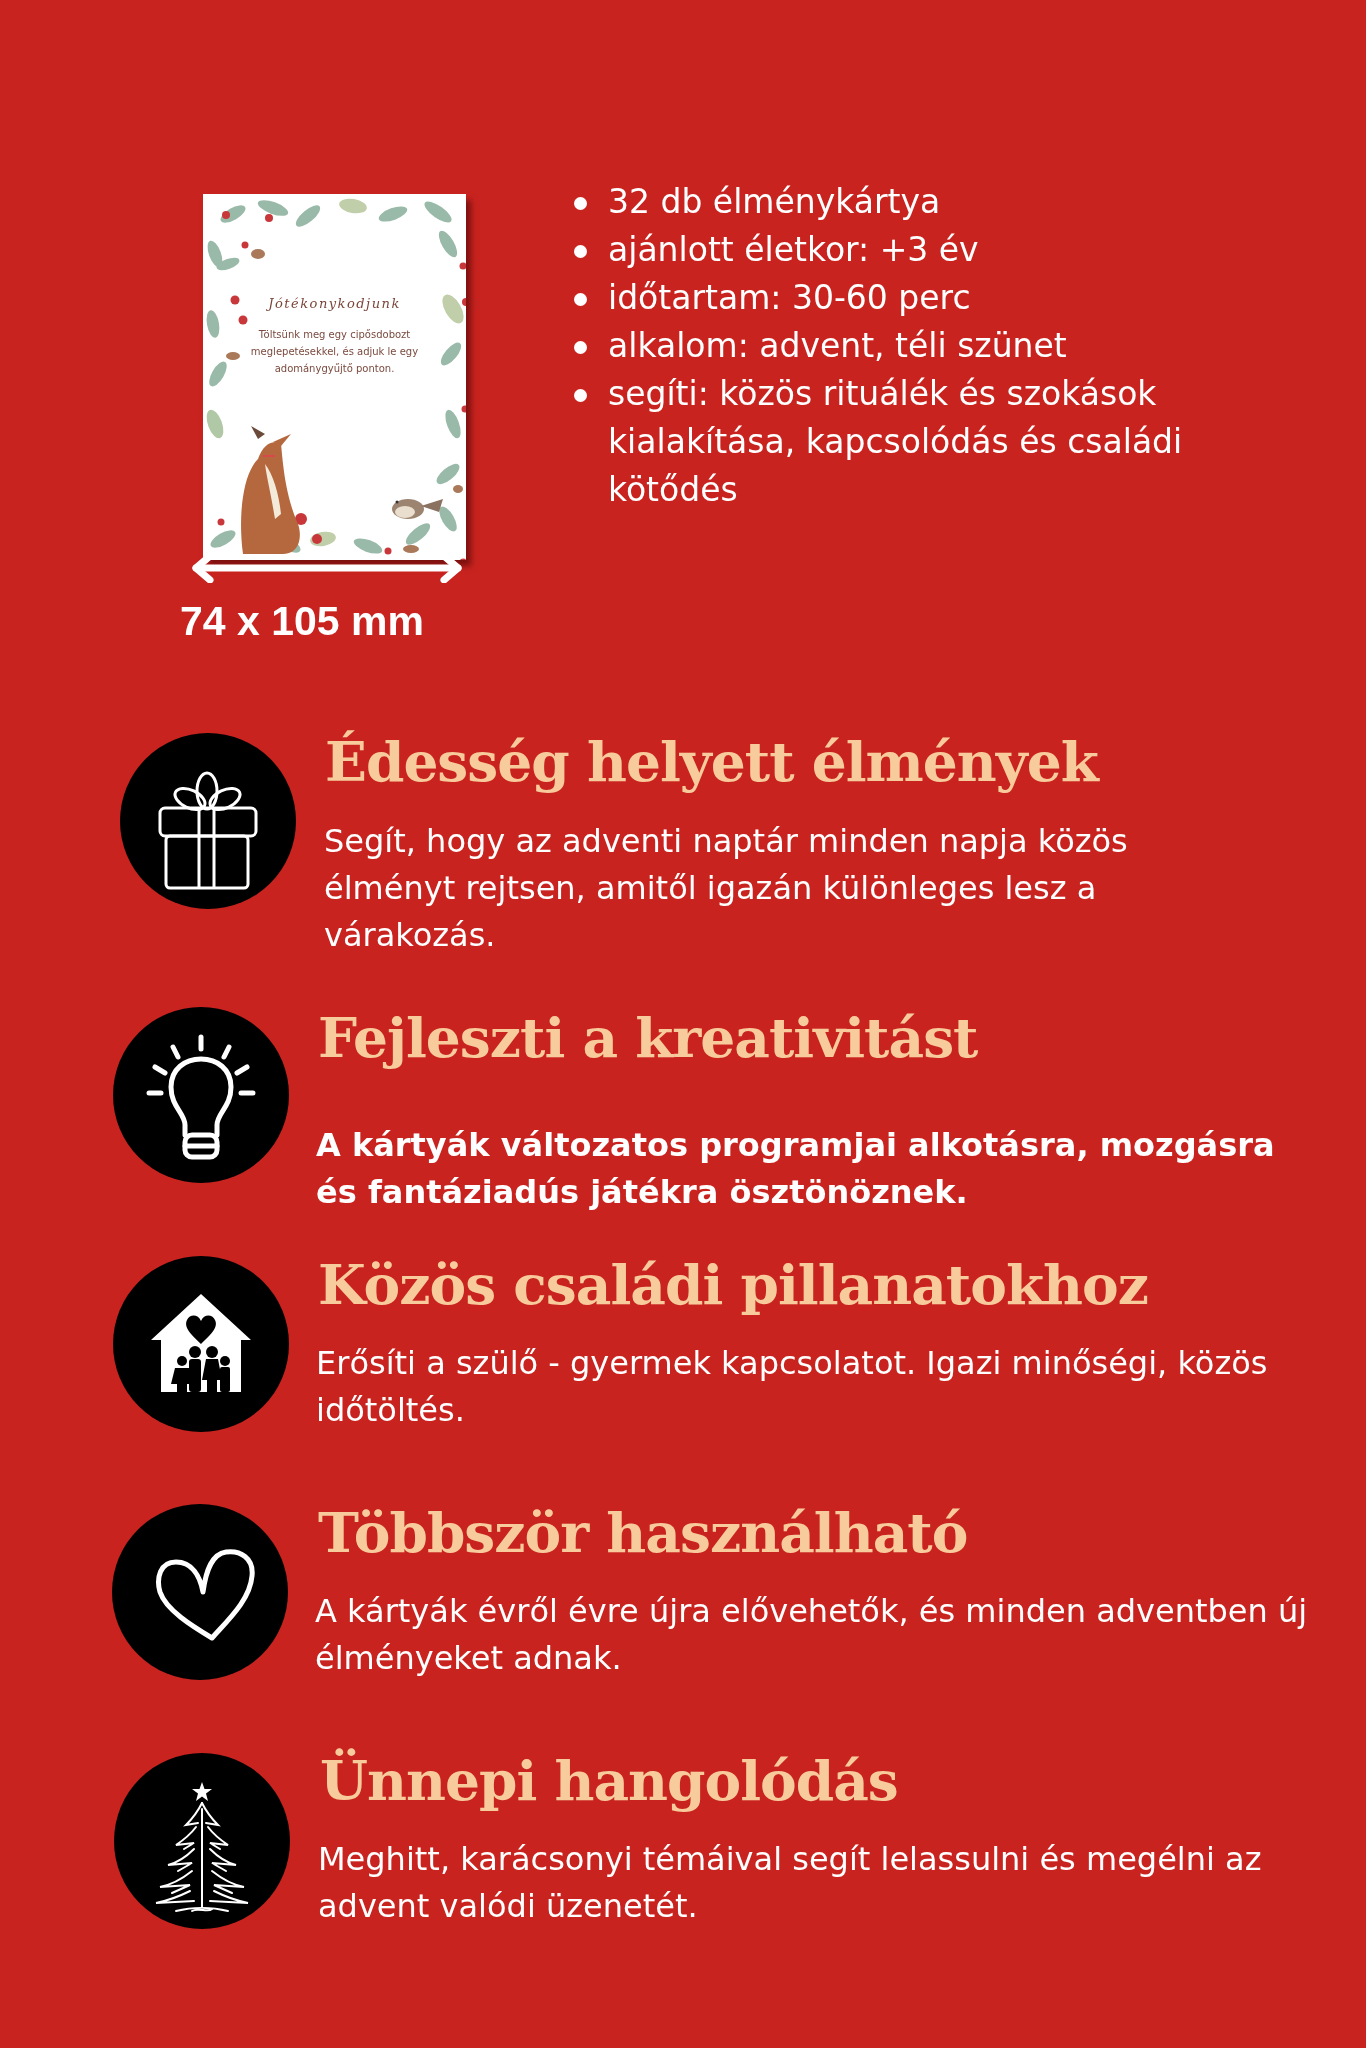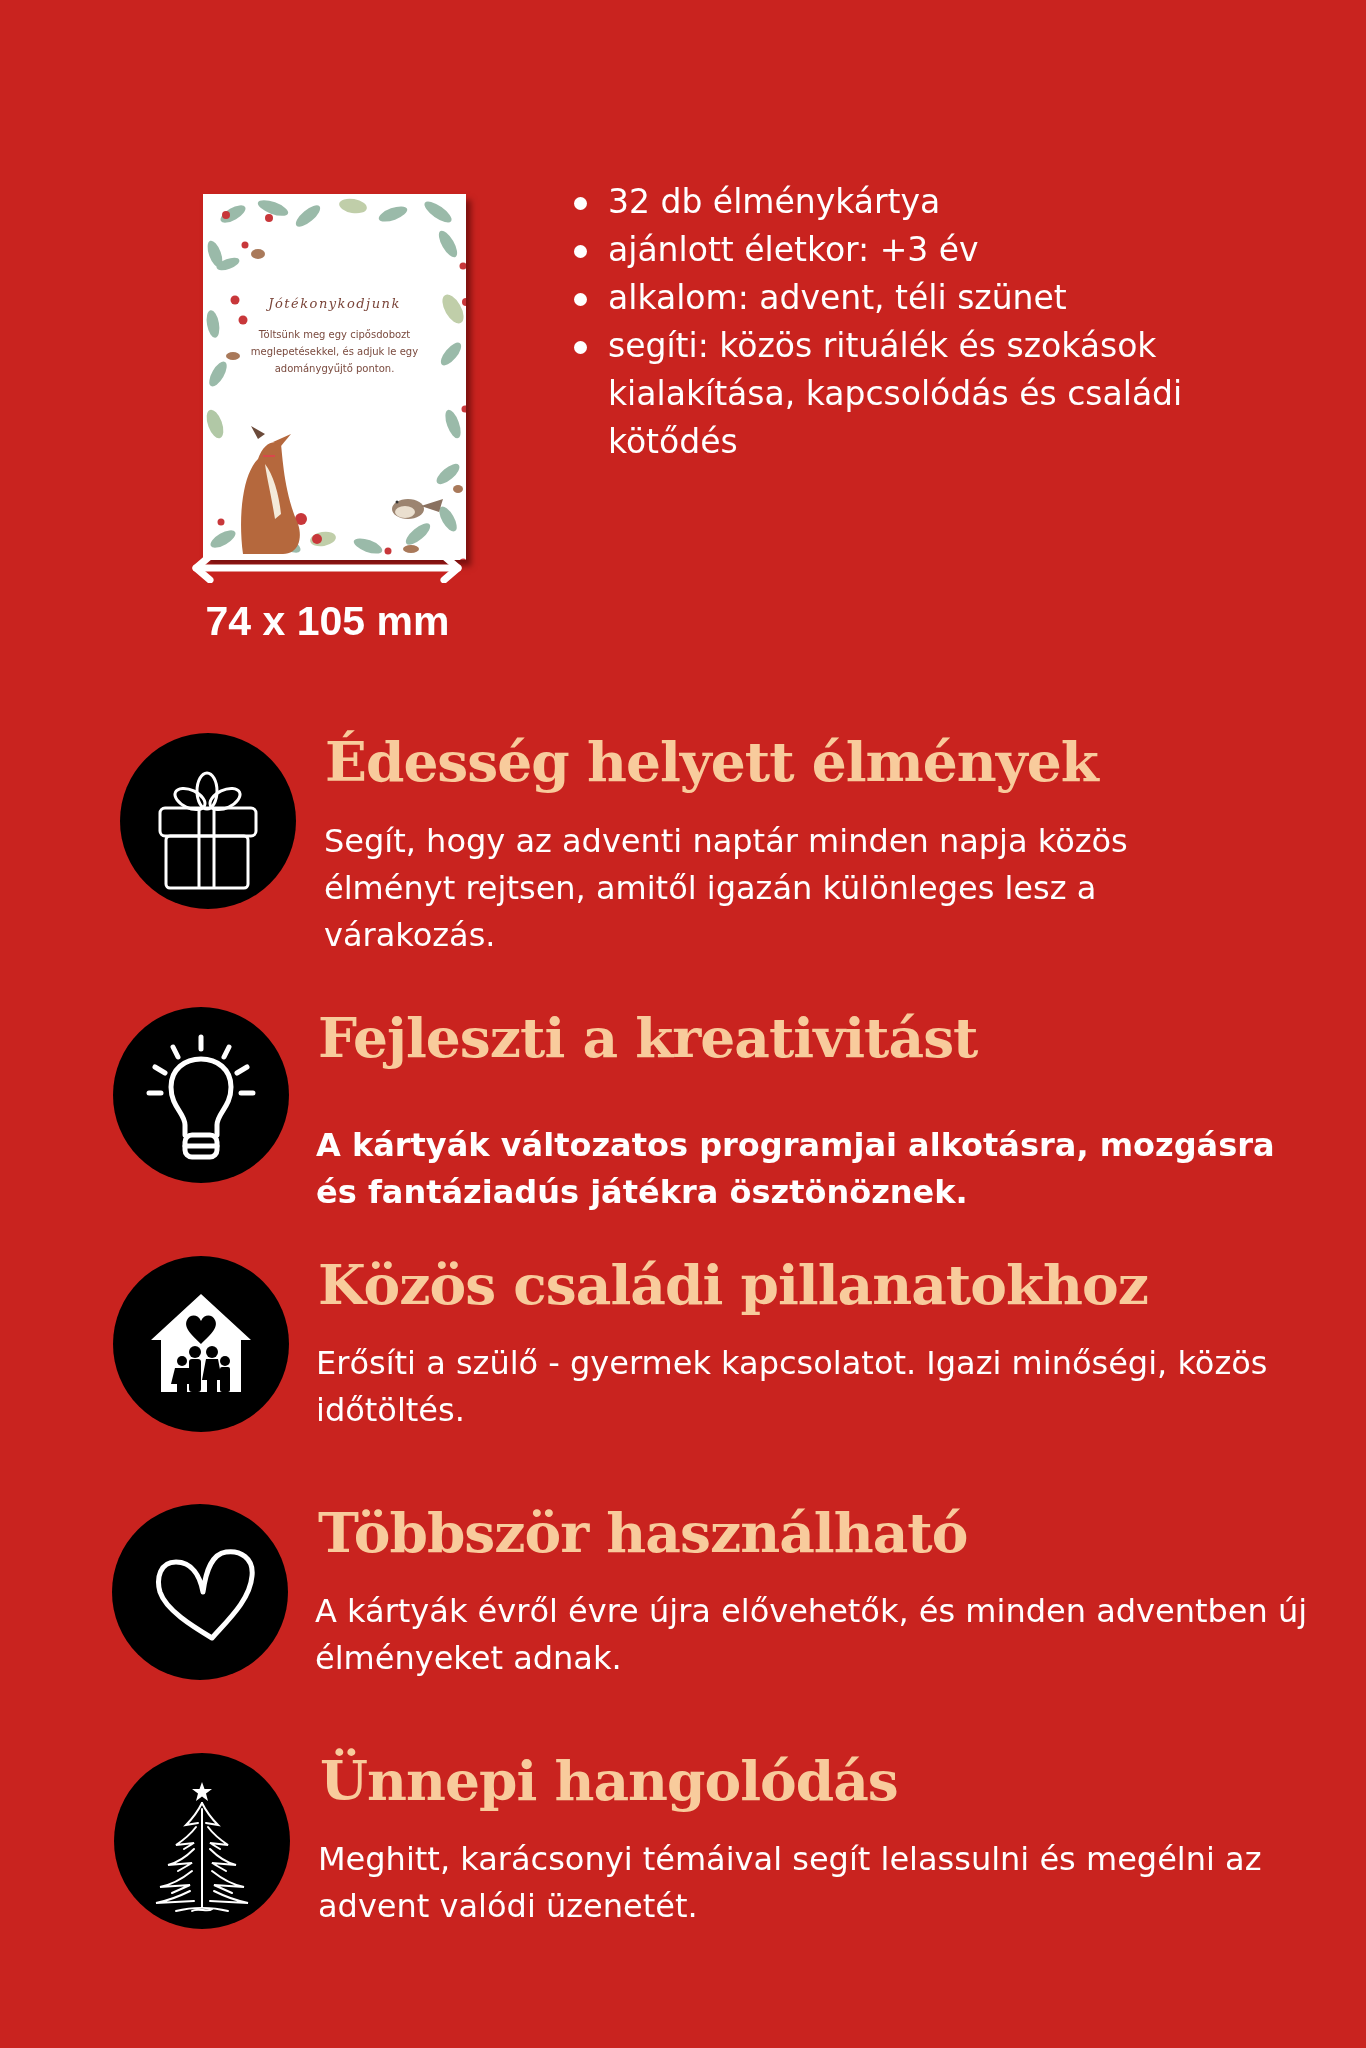--- a/index.html
+++ b/index.html
@@ -37,21 +37,21 @@
     text-align: center;
     font-family: "DejaVu Sans", sans-serif;
     font-size: 10px;
     line-height: 17px;
     color: #7a4a3e;
   }
 
   .dim-arrow { position: absolute; left: 188px; top: 553px; }
   .dim-label {
     position: absolute; left: 180px; top: 598px; width: 295px;
-    text-align: center;
+    text-align: left;
     font-family: "Liberation Sans", sans-serif;
     font-weight: 700;
     font-size: 41px;
     color: #ffffff;
   }
 
   
   .specs {
     position: absolute; left: 572px; top: 178px;
     width: 740px;
@@ -175,20 +175,21 @@
     <line x1="8" y1="15" x2="270" y2="15"></line>
     <polyline points="22,3 8,15 22,27"></polyline>
     <polyline points="256,3 270,15 256,27"></polyline>
   </g>
 </svg>
 <div class="dim-label">74 x 105 mm</div>
 
 <ul class="specs">
   <li><span class="dot"></span><span>32 db élménykártya</span></li>
   <li><span class="dot"></span><span>ajánlott életkor: +3 év</span></li>
+  <li><span class="dot"></span><span>időtartam: 30-60 perc</span></li>
   <li><span class="dot"></span><span>alkalom: advent, téli szünet</span></li>
   <li style="width:700px"><span class="dot"></span><span>segíti: közös rituálék és szokások kialakítása, kapcsolódás és családi kötődés</span></li>
 </ul>
 
 <section>
   <div class="circle" style="left:120px; top:733px;">
     <svg width="176" height="176" viewBox="0 0 176 176">
       <g stroke="#ffffff" stroke-width="3" fill="none" stroke-linejoin="round">
         <rect x="57" y="57" width="96" height="28" rx="5" transform="translate(-17 18)"></rect>
         <rect x="46" y="103" width="82" height="52" rx="4" transform="translate(0 0)"></rect>

